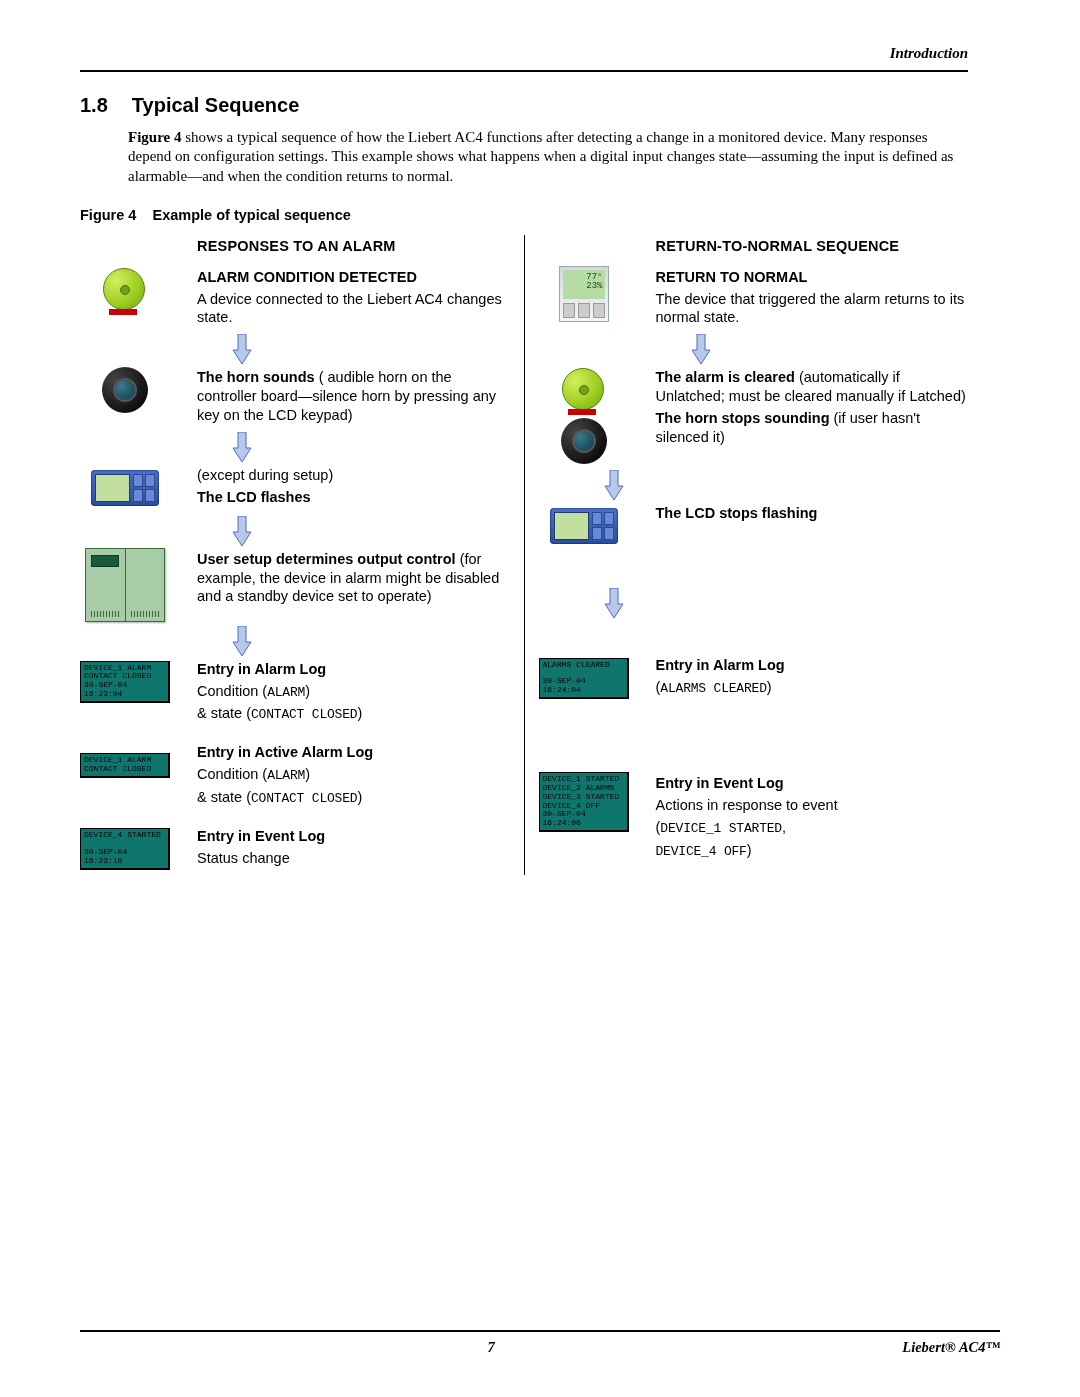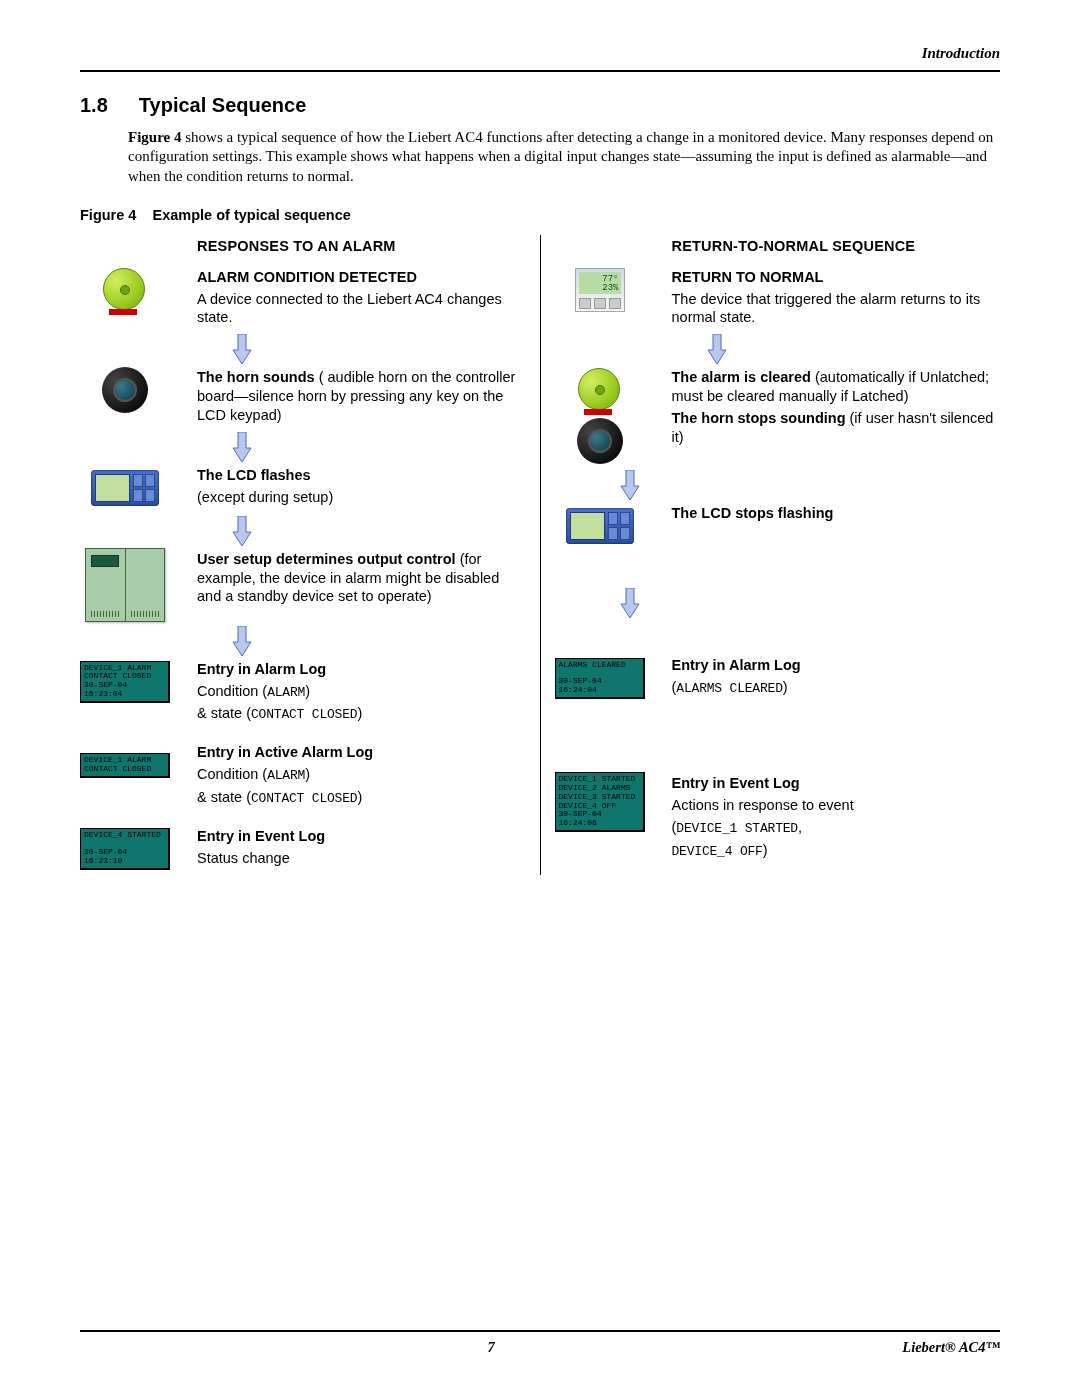--- a/index.html
+++ b/index.html
@@ -8,40 +8,40 @@
     background: #fff;
     font-family: Arial, Helvetica, sans-serif;
     color: #000;
     font-size: 14.5px;
     line-height: 1.3;
   }
   .page {
     width: 1080px;
     min-height: 1397px;
     box-sizing: border-box;
-    padding: 44px 80px 40px 80px;
+    padding: 44px 112px 40px 80px;
     position: relative;
   }
   .chapter-header {
     text-align: right;
     font-style: italic;
     font-weight: bold;
     font-size: 15px;
     font-family: "Times New Roman", Times, serif;
     margin-bottom: 6px;
   }
   .rule {
     border-bottom: 2px solid #000;
     margin-bottom: 20px;
     width: 100%;
   }
   .sec-heading {
     display: flex;
     align-items: baseline;
-    gap: 31px;
+    gap: 24px;
     margin: 0 0 10px 0;
   }
   .sec-num {
     font-weight: bold;
     font-size: 20px;
   }
   .sec-title {
     font-weight: bold;
     font-size: 20px;
   }
@@ -177,21 +177,21 @@
   .ico-device .cab:first-child{ border-right:none; }
   .ico-device .panel{
     position:absolute; top:6px; left:50%; transform:translateX(-50%);
     width:26px; height:10px; background:#1a5a3a; border:1px solid #0a3a2a;
   }
   .ico-device .vent{
     position:absolute; bottom:4px; left:50%; transform:translateX(-50%);
     width:28px; height:6px; background:repeating-linear-gradient(90deg,#3a6a3a,#3a6a3a 1px, transparent 1px, transparent 3px);
   }
   .ico-thermo {
-    width: 50px; height: 44px;
+    width: 50px; height: 56px;
     background: linear-gradient(#d0d8e0, #f4f6f8);
     border: 1px solid #9aa; padding: 3px; box-sizing: border-box;
   }
   .ico-thermo .scr {
     width: 100%; height: 62%; background: #b5dca5;
     font-family: "Courier New", monospace; font-size: 9px;
     color: #1a4a1a; padding: 3px 2px; box-sizing: border-box; line-height: 1;
     text-align: right;
   }
   .ico-thermo .btns {
@@ -268,22 +268,22 @@
               <div class="scr"></div>
               <div class="kp">
                 <span></span>
                 <span></span>
                 <span></span>
                 <span></span>
               </div>
             </div>
         </div>
         <div class="text-wrap">
+          <p>(except during setup)</p>
           <p><span class="b">The LCD flashes</span></p>
-          <p>(except during setup)</p>
         </div>
       </div>
       <div class="arrow-wrap" style="margin-left:117px">
         <svg class="arrow-down" viewBox="0 0 20 30">
             <path d="M6 0 h8 v16 h5 L10 30 L1 16 h5 z" fill="#b8c8ea" stroke="#4a6acc" stroke-width="1"></path>
           </svg>
       </div>
 
       <div class="item">
         <div class="icon-wrap">

